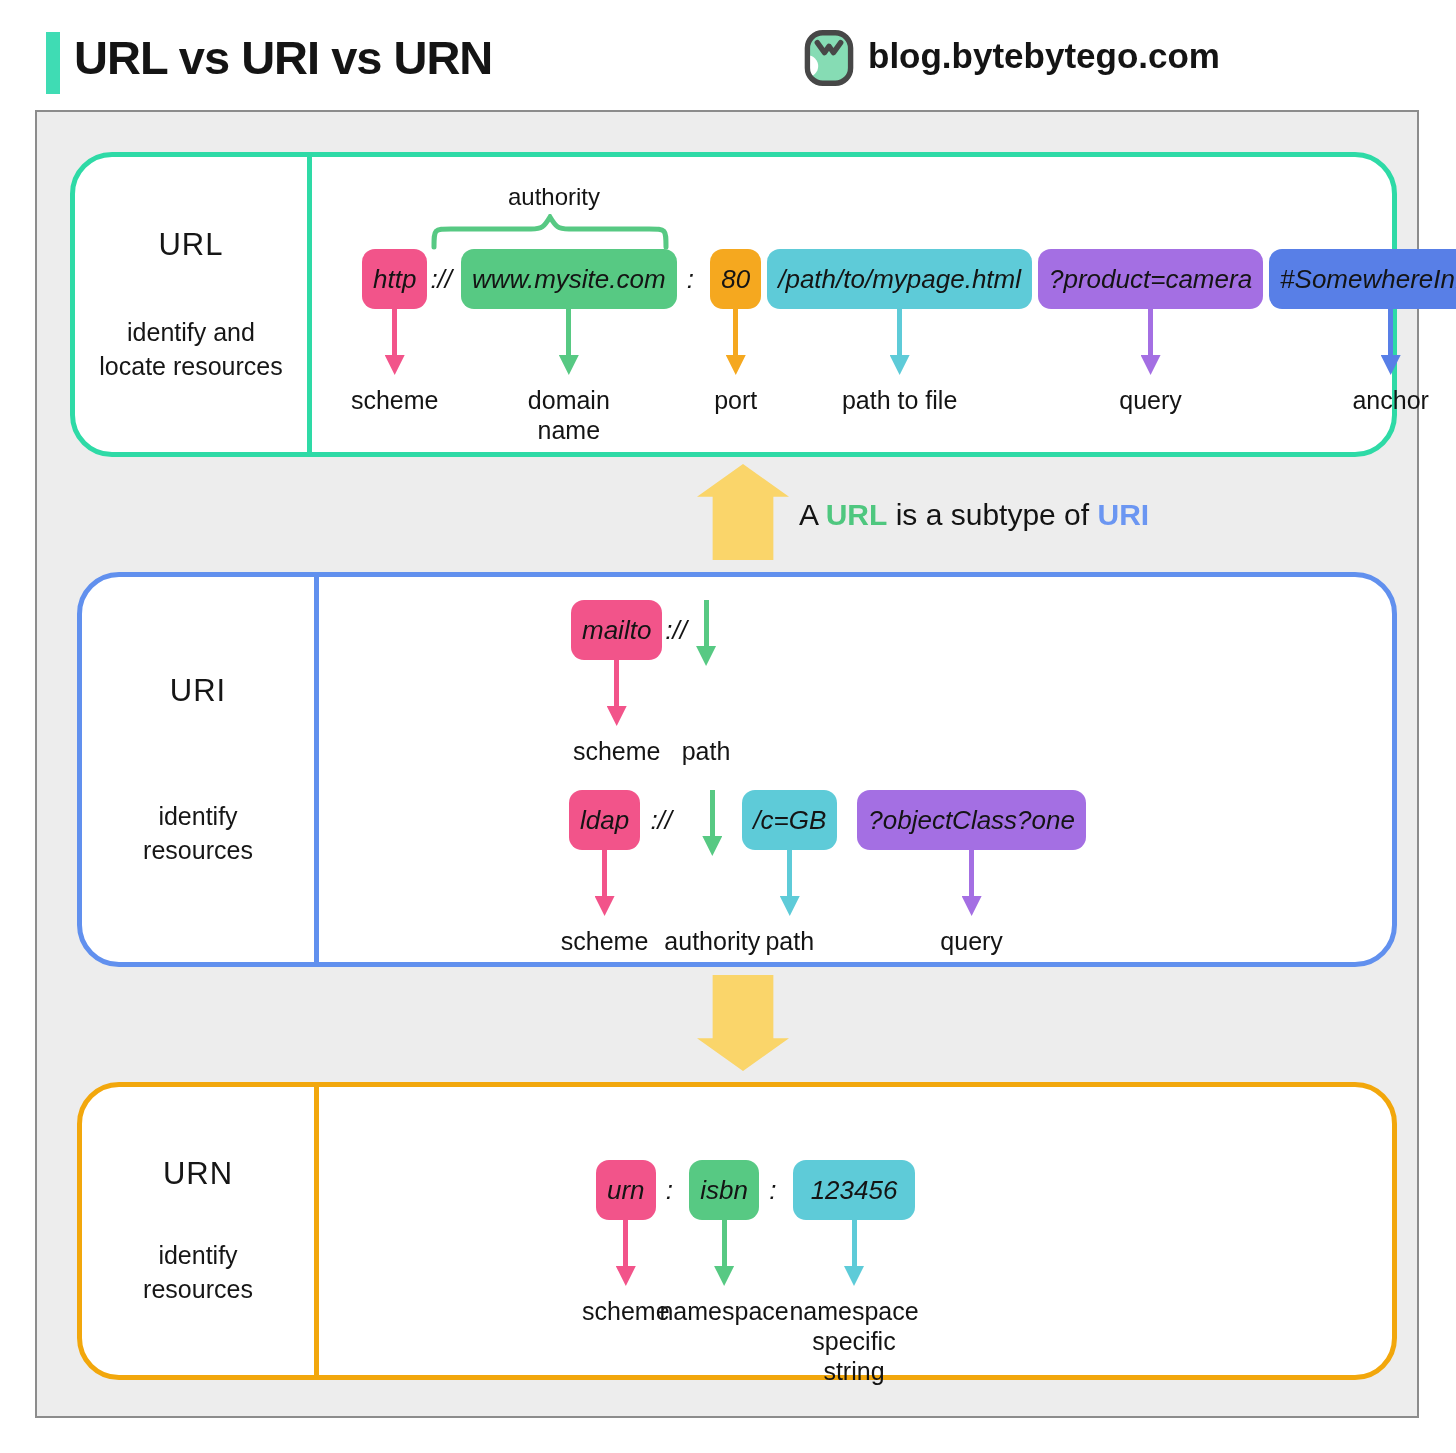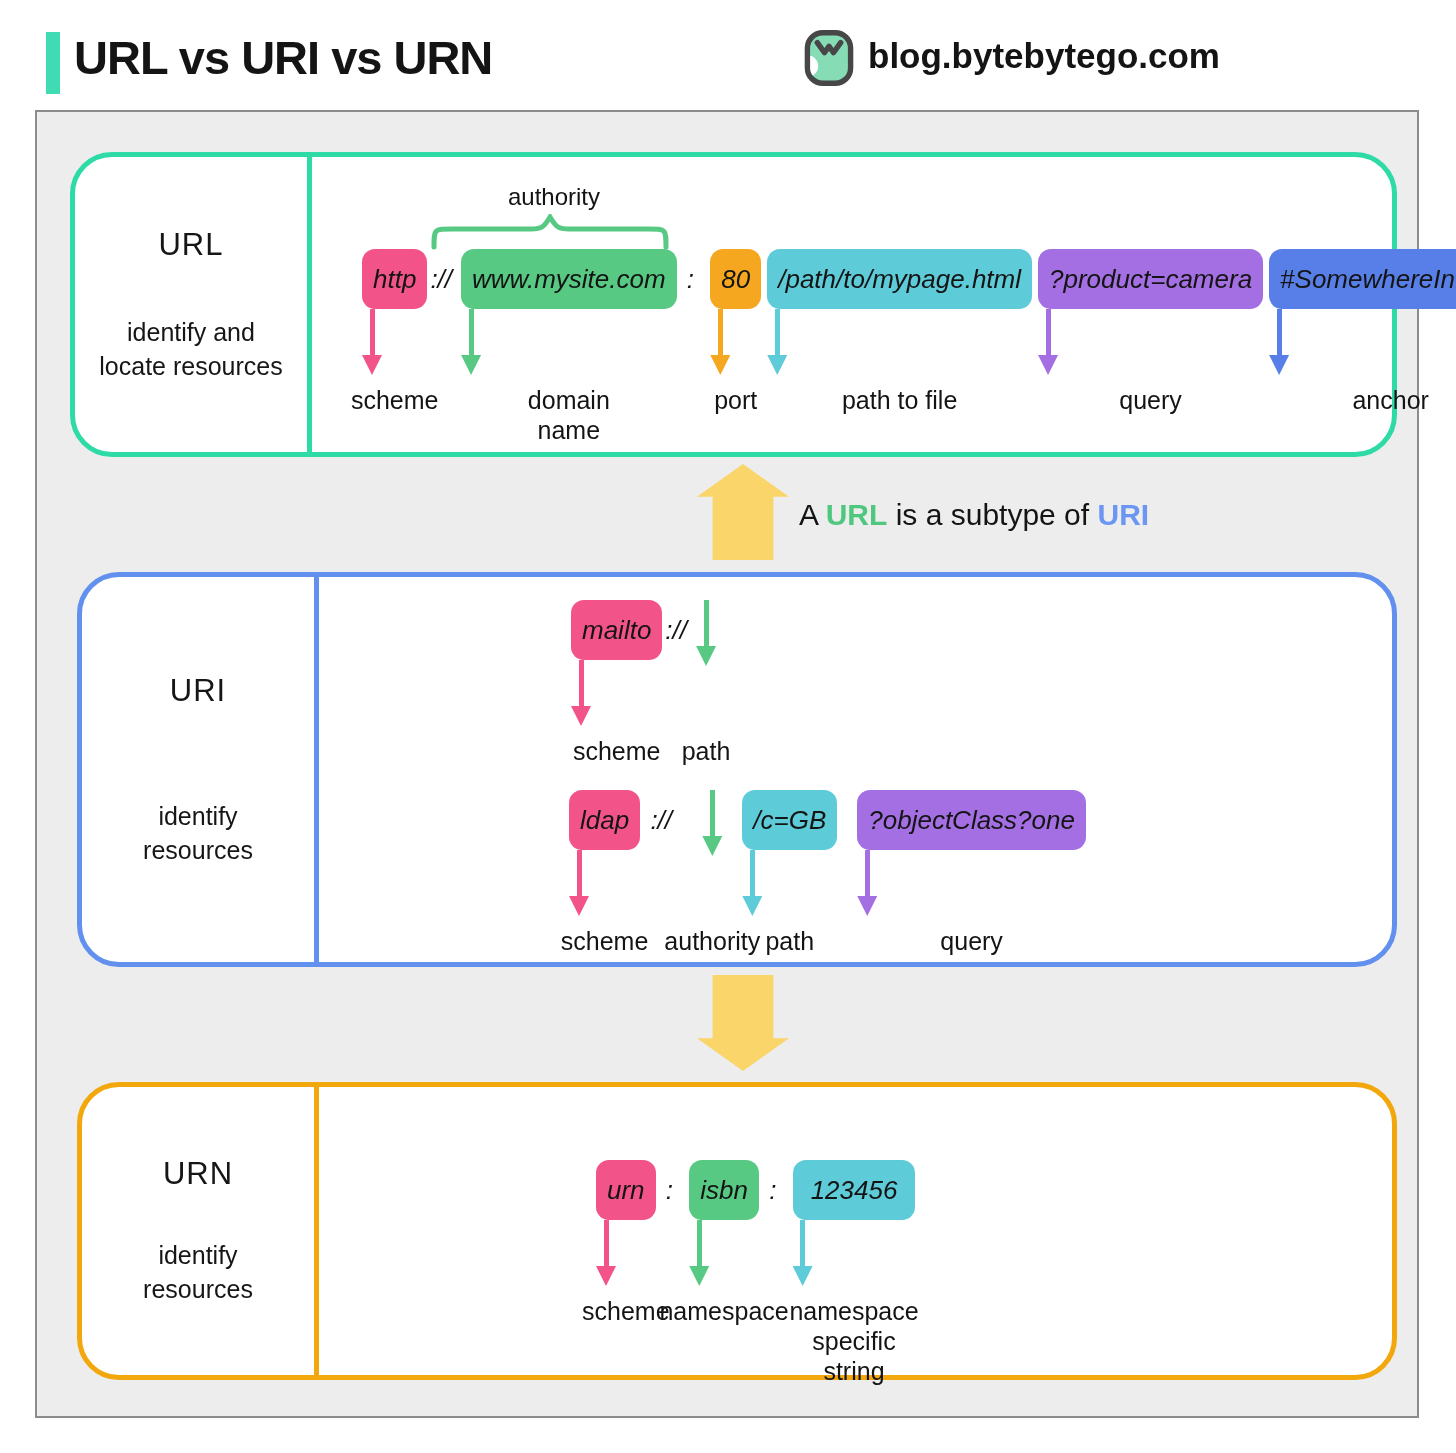--- a/index.html
+++ b/index.html
@@ -19,21 +19,21 @@
   
   .card{position:absolute;border:5px solid;border-radius:42px;background:#ffffff;box-sizing:border-box;display:flex;}
   .card-left{width:232px;flex:0 0 232px;border-right:5px solid;display:flex;flex-direction:column;align-items:center;justify-content:center;text-align:center;}
   .card-title{font-size:31px;font-weight:400;letter-spacing:1px;}
   .card-desc{font-size:25px;line-height:34px;white-space:pre-line;}
   .card-right{position:relative;flex:1;}
 
   
   .row{position:absolute;display:flex;align-items:flex-start;}
   .token{display:flex;align-items:flex-start;}
-  .chip-col{position:relative;display:flex;flex-direction:column;align-items:flex-start;}
+  .chip-col{position:relative;display:flex;flex-direction:column;align-items:center;}
   .chip{height:60px;border-radius:13px;display:flex;align-items:center;justify-content:center;padding:0 11px;font-size:26px;font-style:italic;color:#141414;white-space:nowrap;}
   .sep{line-height:60px;font-size:26px;font-style:italic;color:#141414;padding:0 3px;white-space:pre;}
   .sm-arrow{display:flex;flex-direction:column;align-items:center;margin-top:0;}
   .sm-arrow .stem{width:5px;height:47px;background:var(--c);}
   .sm-arrow .head{width:20px;height:20px;margin-top:-1px;background:var(--c);clip-path:polygon(0 0,100% 0,50% 100%);}
   .tok-label{position:absolute;top:136px;left:50%;transform:translateX(-50%);font-size:25px;line-height:30px;text-align:center;white-space:pre-line;color:#141414;}
 
   
   .authority-label{position:absolute;top:26px;left:242px;transform:translateX(-50%);font-size:24px;color:#141414;}
   .authority-brace{position:absolute;left:119px;top:57px;}

